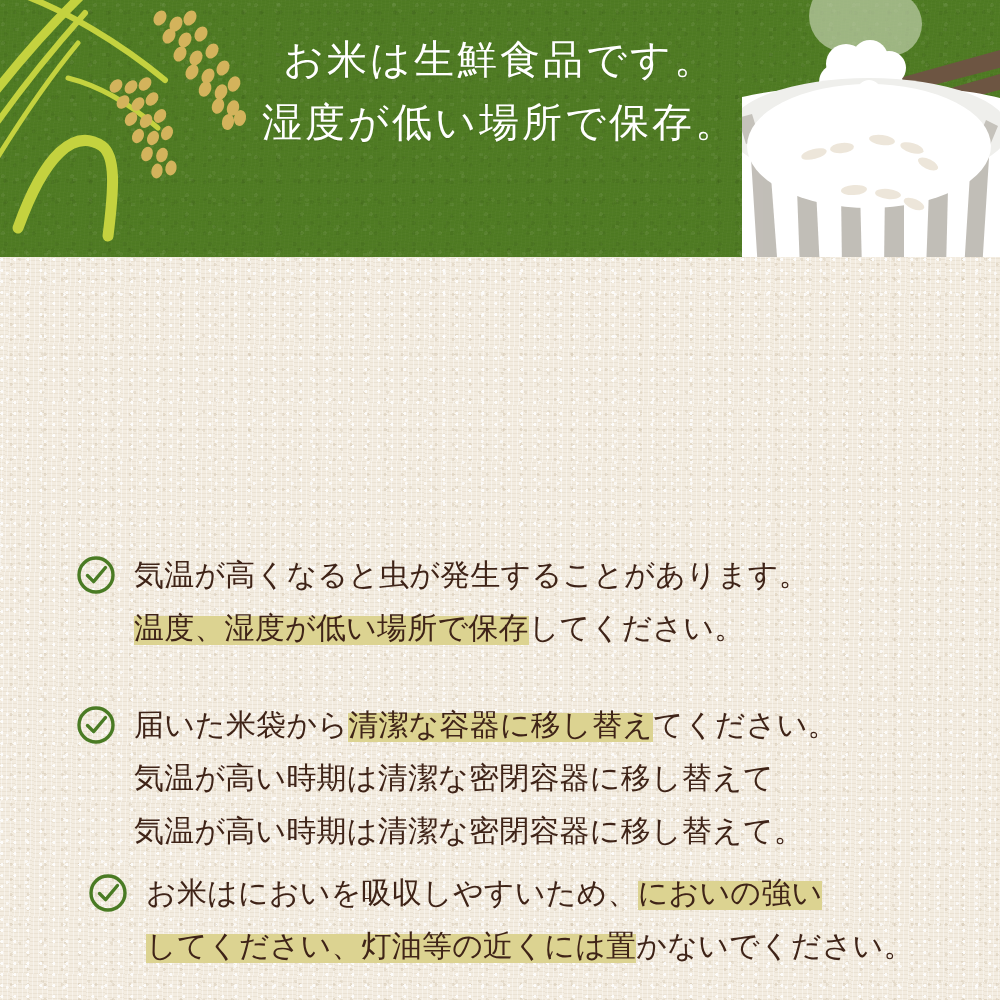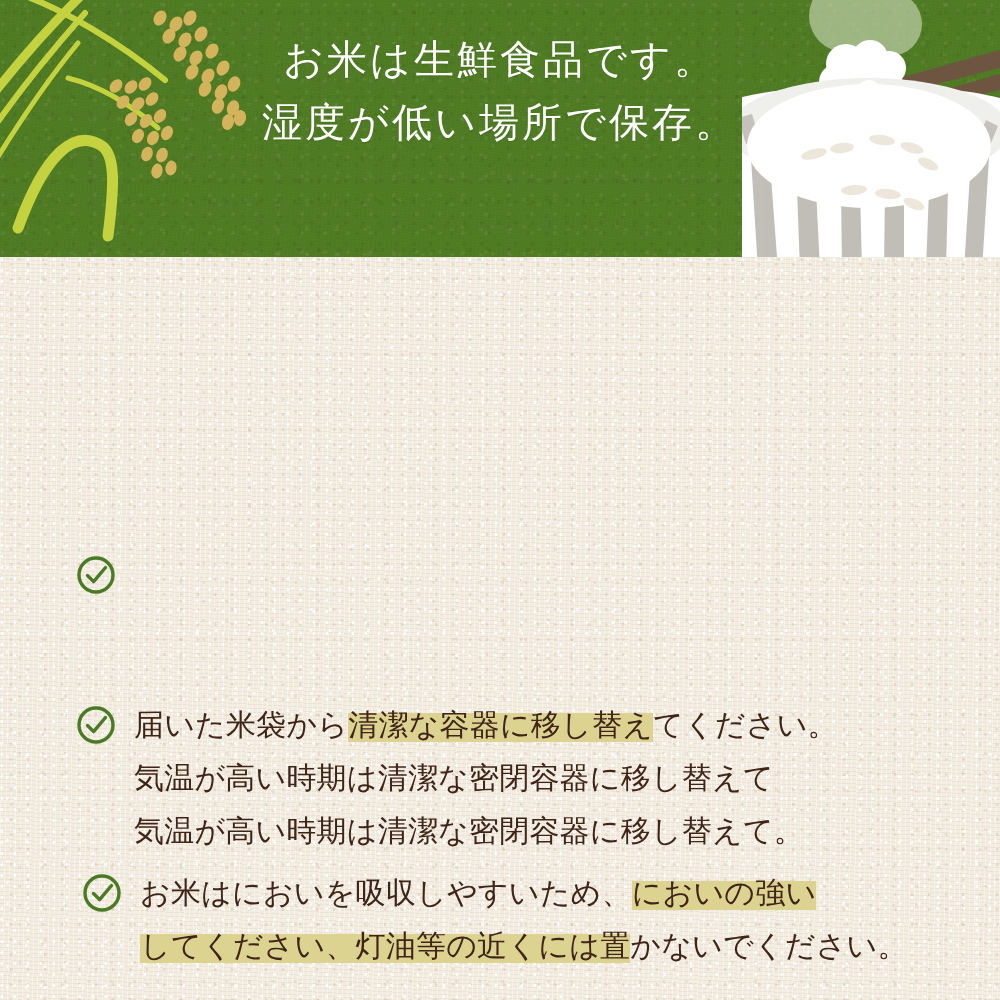--- a/index.html
+++ b/index.html
@@ -270,33 +270,37 @@
     </div>
   </div>
 
   <div id="body-panel">
     <div id="list">
         <div class="item" style="position: absolute; left: 0px; top: 291px;">
           <svg class="check-icon" viewBox="0 0 40 40" style="top: 7px;">
             <circle cx="20" cy="20" r="17" fill="none" stroke="#4a7b24" stroke-width="3.4"></circle>
             <path d="M11.5 20.5 L17.6 26.6 L29.5 12.5" fill="none" stroke="#4a7b24" stroke-width="3.4" stroke-linecap="round" stroke-linejoin="round"></path>
           </svg>
+          <div class="lines">
+            <span class="ln"><span>気温が高くなると虫が発生することがあります。</span></span>
+            <span class="ln"><mark class="hl">温度、湿度が低い場所で保存</mark><span>してください。</span></span>
+          </div>
         </div>
         <div class="item" style="position: absolute; left: 0px; top: 441px;">
           <svg class="check-icon" viewBox="0 0 40 40" style="top: 7px;">
             <circle cx="20" cy="20" r="17" fill="none" stroke="#4a7b24" stroke-width="3.4"></circle>
             <path d="M11.5 20.5 L17.6 26.6 L29.5 12.5" fill="none" stroke="#4a7b24" stroke-width="3.4" stroke-linecap="round" stroke-linejoin="round"></path>
           </svg>
           <div class="lines">
             <span class="ln"><span>届いた米袋から</span><mark class="hl">清潔な容器に移し替え</mark><span>てください。</span></span>
             <span class="ln"><span>気温が高い時期は清潔な密閉容器に移し替えて</span></span>
             <span class="ln"><span>気温が高い時期は清潔な密閉容器に移し替えて。</span></span>
           </div>
         </div>
-        <div class="item" style="position: absolute; left: 6px; top: 609px;">
+        <div class="item" style="position: absolute; left: 12px; top: 609px;">
           <svg class="check-icon" viewBox="0 0 40 40" style="top: 7px;">
             <circle cx="20" cy="20" r="17" fill="none" stroke="#4a7b24" stroke-width="3.4"></circle>
             <path d="M11.5 20.5 L17.6 26.6 L29.5 12.5" fill="none" stroke="#4a7b24" stroke-width="3.4" stroke-linecap="round" stroke-linejoin="round"></path>
           </svg>
           <div class="lines">
             <span class="ln"><span>お米はにおいを吸収しやすいため、</span><mark class="hl">においの強い</mark></span>
             <span class="ln"><mark class="hl">してください、灯油等の近くには置</mark><span>かないでください。</span></span>
           </div>
         </div>
         <div class="item" style="position: absolute; left: 0px; top: 742px;">

